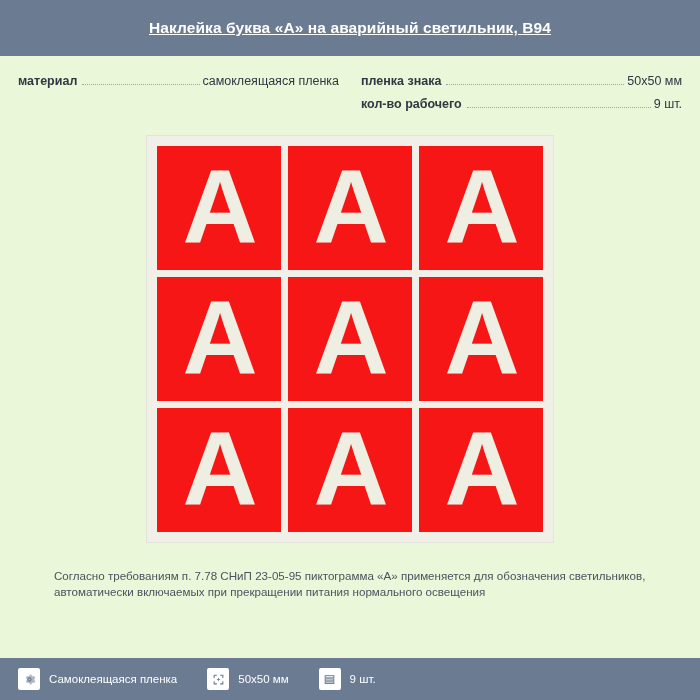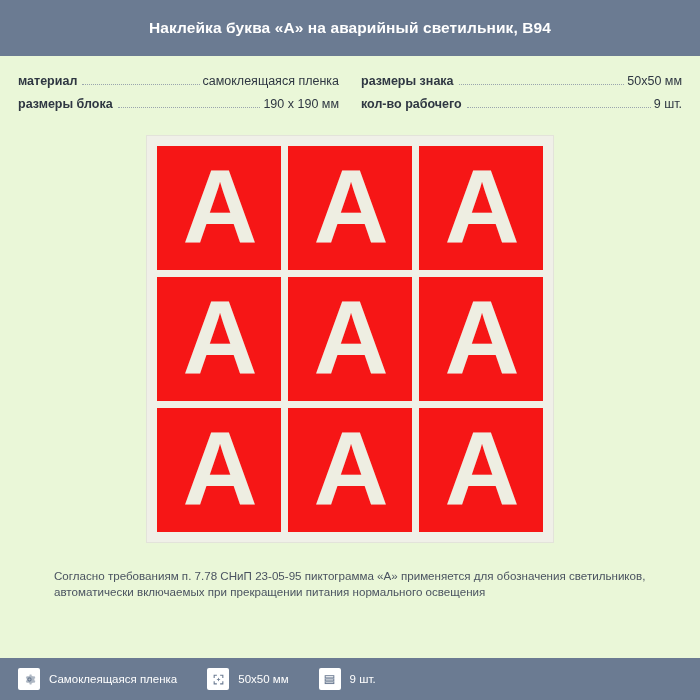--- a/index.html
+++ b/index.html
@@ -29,20 +29,21 @@
     align-items: center;
     justify-content: center;
     text-align: center;
     padding: 0 30px;
     box-sizing: border-box;
   }
   .header-title {
     font-size: 15.5px;
     font-weight: 600;
     letter-spacing: 0.1px;
+    text-decoration: underline;
   }
   
   .specs {
     display: flex;
     padding: 18px 18px 10px 18px;
     box-sizing: border-box;
     gap: 22px;
   }
   .spec-col {
     flex: 1;
@@ -168,29 +169,24 @@
     <div class="header-title">Наклейка буква «А» на аварийный светильник, B94</div>
   </div>
 
   <div class="specs">
     <div class="spec-col">
       <div class="spec-row">
         <span class="spec-label">материал</span>
         <span class="spec-dots"></span>
         <span class="spec-value">самоклеящаяся пленка</span>
       </div>
-      <div class="spec-row">
-        <span class="spec-label">размеры блока</span>
-        <span class="spec-dots"></span>
-        <span class="spec-value">190 х 190 мм</span>
-      </div>
     </div>
     <div class="spec-col">
       <div class="spec-row">
-        <span class="spec-label">размеры знака</span>
+        <span class="spec-label">пленка знака</span>
         <span class="spec-dots"></span>
         <span class="spec-value">50x50 мм</span>
       </div>
       <div class="spec-row">
         <span class="spec-label">кол-во рабочего</span>
         <span class="spec-dots"></span>
         <span class="spec-value">9 шт.</span>
       </div>
     </div>
   </div>

